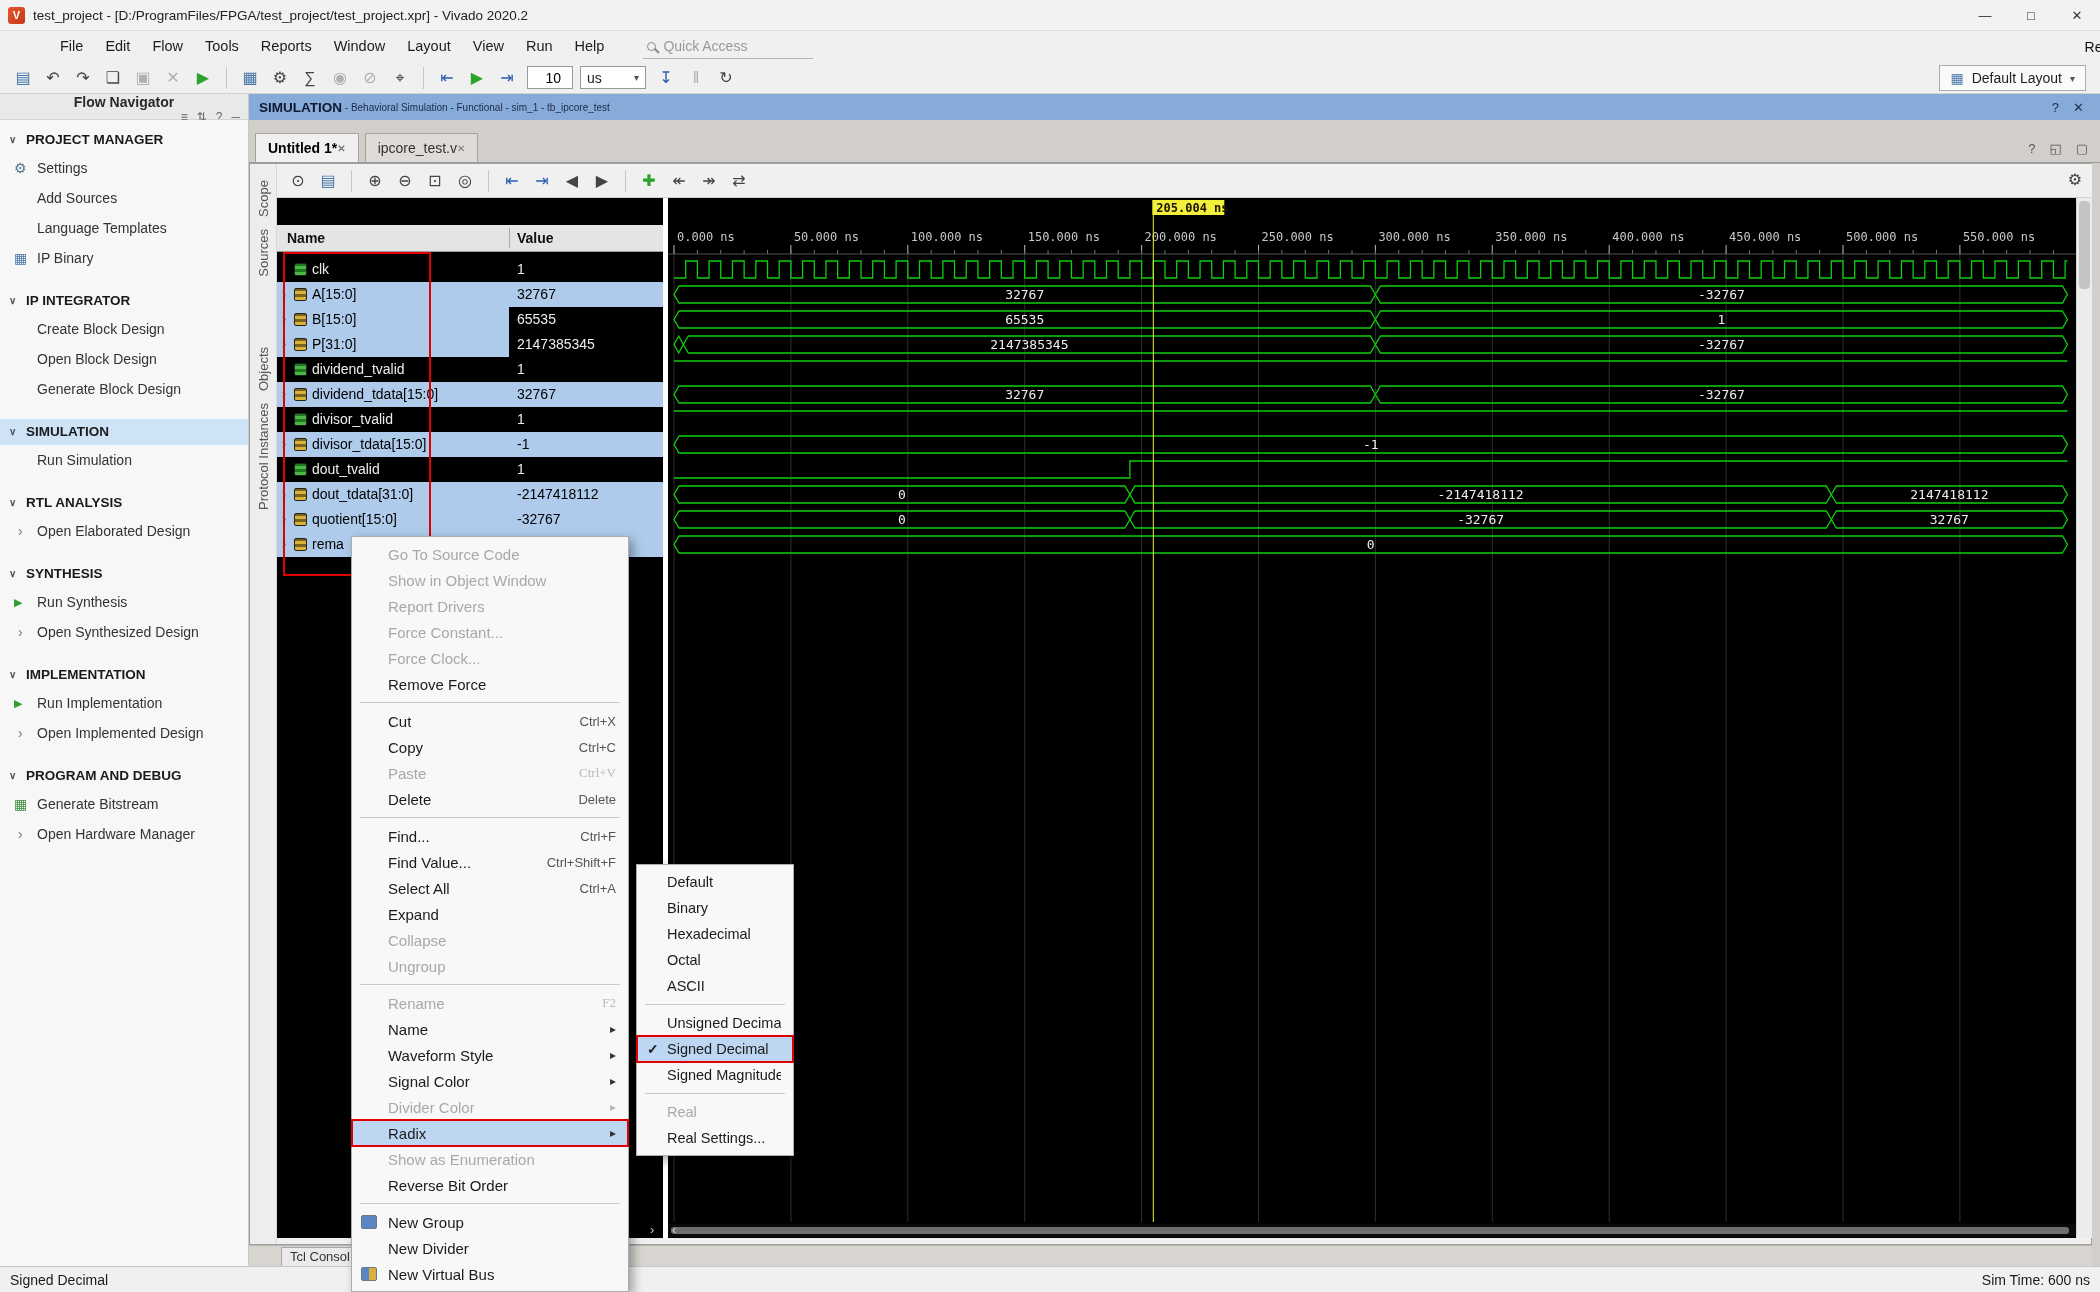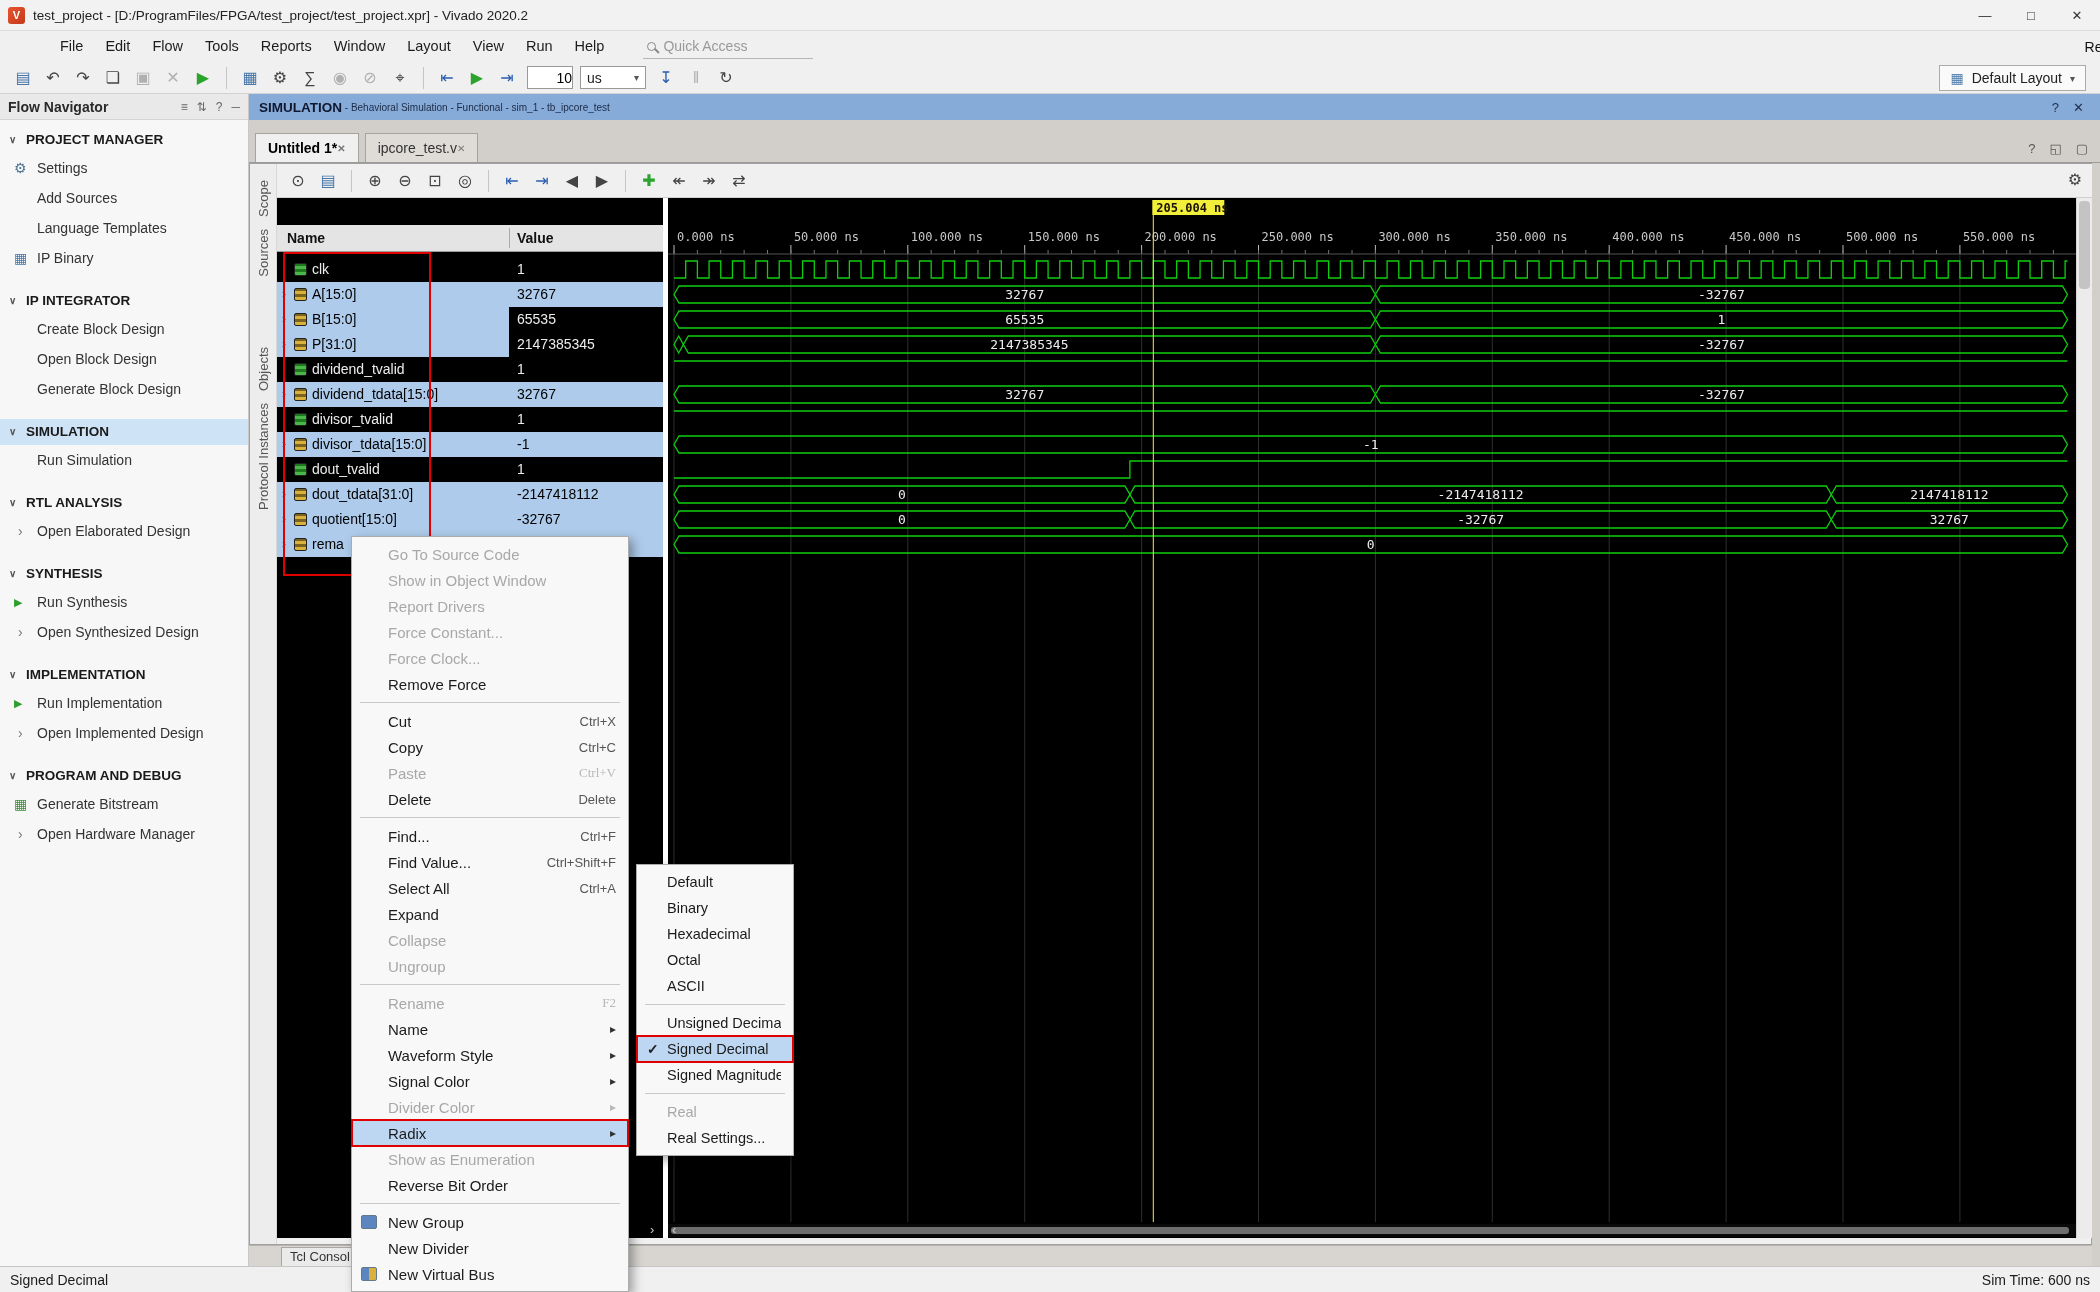--- a/index.html
+++ b/index.html
@@ -19,27 +19,27 @@
   .quick-access { margin-left:28px; display:flex; align-items:center; gap:7px; width:170px; height:24px; border-bottom:1px solid #b5b5b5; color:#999; font-size:14px; padding:0 4px; }
   .mag-icon { width:9px; height:9px; border:1.5px solid #888; border-radius:50%; position:relative; display:inline-block; }
   .mag-icon::after { content:""; position:absolute; width:6px; height:1.5px; background:#888; transform:rotate(45deg); right:-5px; bottom:-2px; }
   .ready-label { margin-left:auto; margin-right:18px; font-size:14px; color:#111; }
 
   
   #toolbar { left:0; top:62px; width:2100px; height:32px; background:#F0F0F0; border-bottom:1px solid #D2D2D2; display:flex; align-items:center; padding-left:10px; gap:4px; }
   .tb-icon { min-width:26px; height:26px; display:flex; align-items:center; justify-content:center; font-size:16px; color:#444; }
   .tb-icon.disabled { color:#B0B0B0; }
   .tb-sep { width:1px; height:22px; background:#C6C6C6; margin:0 6px; }
-  .time-input { width:46px; height:23px; border:1px solid #999; font-size:14px; padding:0 0; text-align:right; font-family:inherit; background:#fff; margin:0 3px; }
+  .time-input { width:46px; height:23px; border:1px solid #999; font-size:14px; padding:0 11px; text-align:right; font-family:inherit; background:#fff; margin:0 3px; }
   .unit-select { display:inline-flex; align-items:center; justify-content:space-between; width:66px; height:23px; border:1px solid #999; background:#fff; padding:0 6px; font-size:14px; color:#222; margin-right:3px; }
   .unit-arrow { font-size:10px; color:#555; }
   .layout-select { position:absolute; right:14px; top:3px; display:flex; align-items:center; gap:8px; height:26px; border:1px solid #ABABAB; background:#FAFAFA; padding:0 10px; font-size:14px; color:#222; }
 
   
-  #flownav-header { left:0; top:94px; width:249px; height:26px; background:#E9E9E9; border-right:1px solid #C8C8C8; border-bottom:1px solid #D5D5D5; display:flex; align-items:center; padding:0 8px; }
+  #flownav-header { left:0; top:94px; width:249px; height:26px; background:#E9E9E9; border-right:1px solid #C8C8C8; border-bottom:1px solid #D5D5D5; display:flex; align-items:center; padding:0 8px;flex-direction:column; }
   #flownav-header .t { font-size:14px; font-weight:bold; color:#2a2a2a; }
   .fn-icons { margin-left:auto; display:flex; gap:9px; }
   .fn-icons span { font-size:12px; color:#666; }
   #sim-header { left:249px; top:94px; width:1851px; height:26px; background:var(--sim-header-blue,#87ABD8); display:flex; align-items:center; padding:0 10px; }
   #sim-header .t1 { font-size:13.5px; font-weight:bold; color:#101830; }
   #sim-header .t2 { font-size:10px; color:#1b2a45; white-space:pre; }
   #sim-header .hdr-icons { margin-left:auto; display:flex; gap:14px; font-size:13px; color:#22314f; padding-right:6px; }
 
   
   #flownav { left:0; top:120px; width:249px; height:1146px; background:#F7F7F7; border-right:1px solid #C8C8C8; overflow:hidden; }

